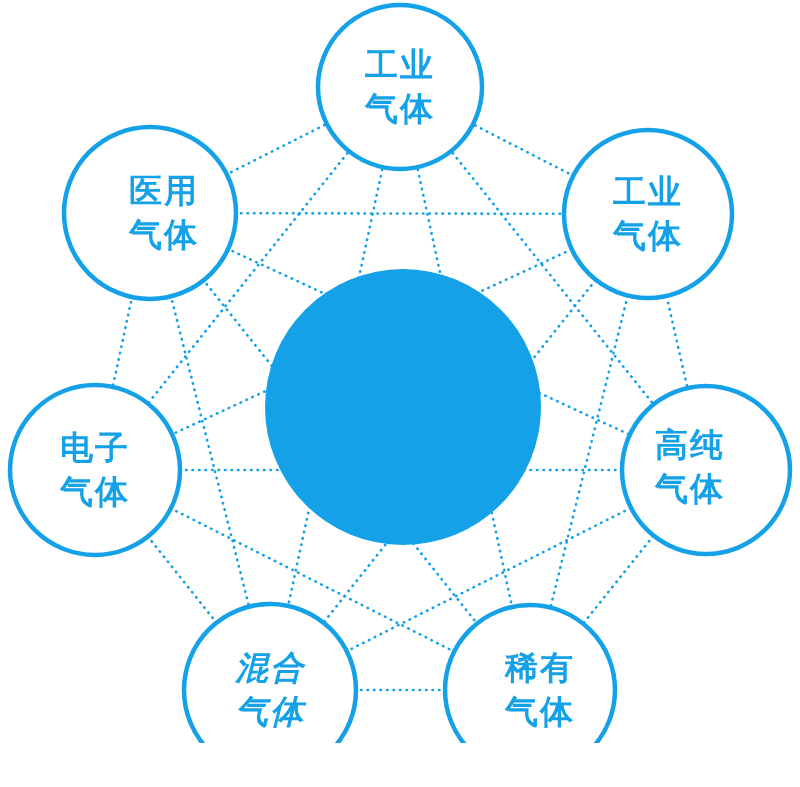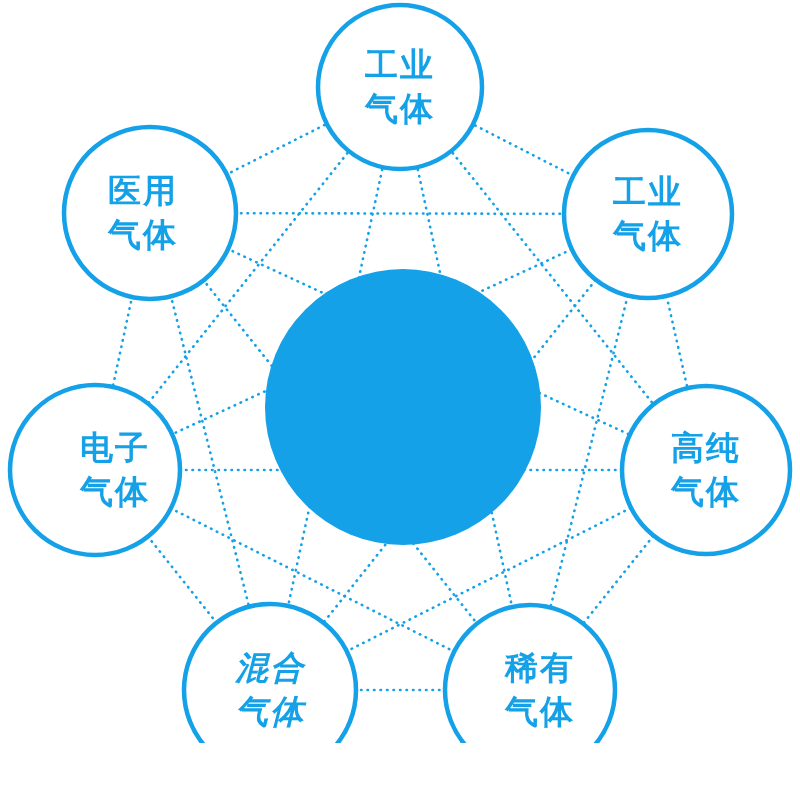--- a/index.html
+++ b/index.html
@@ -82,24 +82,24 @@
       <circle class="outer-circle" cx="150" cy="213" r="86"></circle>
     </g>
 
     <circle class="center-circle" cx="403" cy="407" r="138"></circle>
   </svg>
 
   <div class="node-label" style="left:400px; top:87px;">工业
 气体</div>
   <div class="node-label" style="left:648px; top:214px;">工业
 气体</div>
-  <div class="node-label" style="left:706px; top:470px;">高纯
+  <div class="node-label" style="left:690px; top:470px;font-family:Liberation Mono, monospace;">高纯
 气体</div>
   <div class="node-label" style="left:530px; top:690px;margin-left:10px;">稀有
 气体</div>
   <div class="node-label" style="left:270px; top:690px;font-style:italic;">混合
 气体</div>
-  <div class="node-label" style="left:95px;  top:470px;margin-left:20px;">电子
+  <div class="node-label" style="left:95px;  top:470px;">电子
 气体</div>
-  <div class="node-label" style="left:143px; top:213px;">医用
+  <div class="node-label" style="left:164px; top:213px;">医用
 气体</div>
 
 </div>
 
 </body></html>

